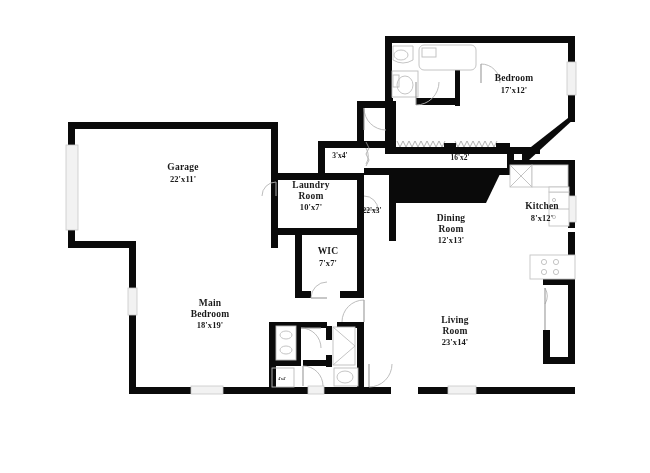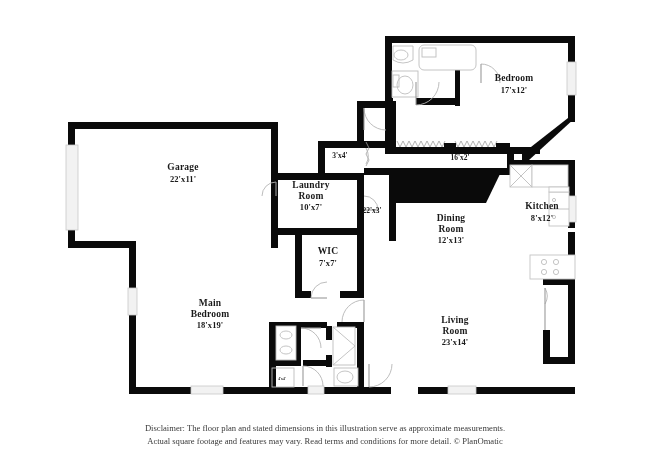--- a/index.html
+++ b/index.html
@@ -301,18 +301,14 @@
       <text class="room-label room-name" x="455" y="332">Room</text>
       <text class="room-label room-dim" x="455" y="343">23'x14'</text>
 
       <text class="dim-inline" x="340" y="158">3'x4'</text>
       <text class="dim-inline" x="460" y="160">16'x2'</text>
       <text class="dim-inline" x="372" y="213">22'x3'</text>
       <text class="dim-tiny" x="282" y="380">4'x4'</text>
     </g>
   </svg>
 
-  <div id="disclaimer">
-    <span class="line">Disclaimer: The floor plan and stated dimensions in this illustration serve as approximate measurements.</span>
-    <span class="line">Actual square footage and features may vary. Read terms and conditions for more detail. © PlanOmatic</span>
-  </div>
 
 </div>
 
 </body></html>

